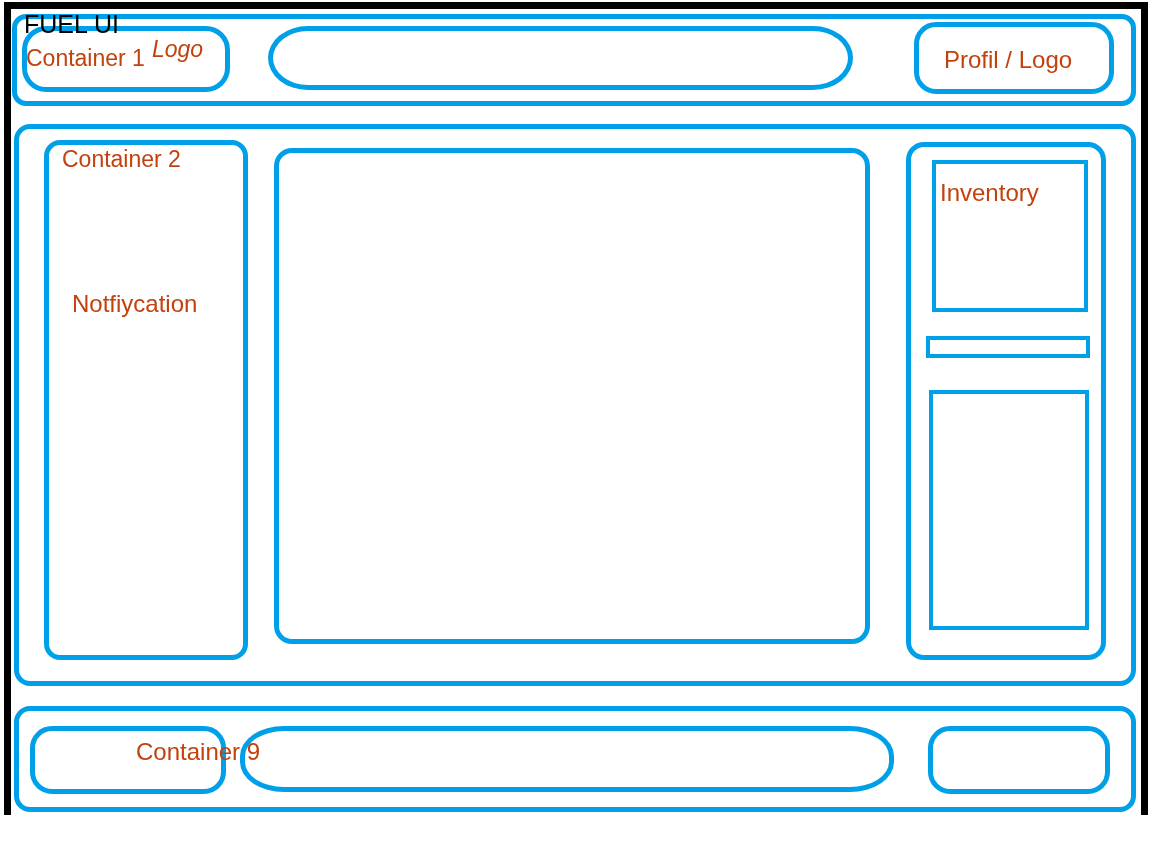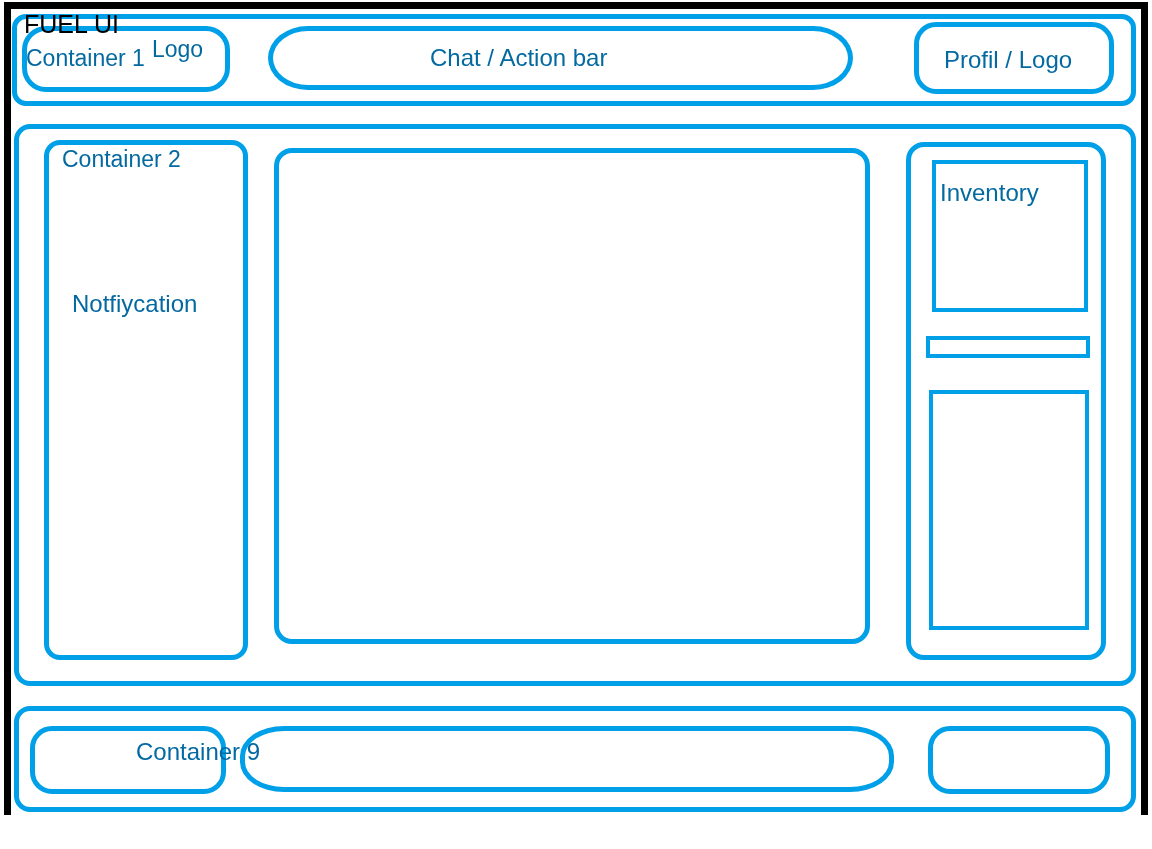--- a/index.html
+++ b/index.html
@@ -36,21 +36,21 @@
     position: absolute;
     box-sizing: border-box;
     border: 5px solid #00A0E8;
     background: transparent;
   }
   .wf-thin { border-width: 4px; }
 
   
   .wf-label {
     position: absolute;
-    color: #0369a1;
+    color: #c2410c;
     font-family: "Liberation Sans", sans-serif;
     font-size: 23px;
     white-space: nowrap;
     pointer-events: none;
   }
   .wf-label.big { font-size: 24px; }
 
   
   #app-title {
     position: absolute;
@@ -63,21 +63,21 @@
     white-space: nowrap;
     z-index: 30;
   }
 
   
   #header-container { left: 12px;  top: 14px;  width: 1124px; height: 92px;  border-radius: 14px; }
   #logo-box         { left: 22px;  top: 26px;  width: 208px;  height: 66px;  border-radius: 24px; }
   #chat-bar         { left: 268px; top: 26px;  width: 585px;  height: 64px;  border-radius: 40px / 32px; }
   #profile-box      { left: 914px; top: 22px;  width: 200px;  height: 72px;  border-radius: 22px; }
 
-  #logo-label    { left: 152px; top: 36px; }
+  #logo-label    { left: 152px; top: 36px; font-style: italic; }
   #container1-label { left: 26px; top: 45px; z-index: 20; }
   #chat-label    { left: 430px; top: 44px; }
   #profile-label { left: 944px; top: 46px; }
 
   
   #middle-container { left: 14px;  top: 124px; width: 1122px; height: 562px; border-radius: 16px; }
   #notification-box { left: 44px;  top: 140px; width: 204px; height: 520px; border-radius: 16px; }
   #mainmenu-box     { left: 274px; top: 148px; width: 596px; height: 496px; border-radius: 18px; }
   #right-panel      { left: 906px; top: 142px; width: 200px; height: 518px; border-radius: 18px; }
   #inventory-box    { left: 932px; top: 160px; width: 156px; height: 152px; border-radius: 0; }
@@ -110,21 +110,20 @@
   <div id="app-title">FUEL UI</div>
 
   <div class="wf" id="header-container"></div>
 
   <div class="wf" id="logo-box"></div>
   <div class="wf" id="chat-bar"></div>
   <div class="wf" id="profile-box"></div>
 
   <div class="wf-label" id="container1-label">Container 1</div>
   <div class="wf-label" id="logo-label">Logo</div>
-  <div class="wf-label big" id="chat-label">Chat / Action bar</div>
   <div class="wf-label big" id="profile-label">Profil / Logo</div>
 
   <div class="wf" id="middle-container"></div>
 
   <div class="wf" id="notification-box"></div>
   <div class="wf" id="mainmenu-box"></div>
   <div class="wf" id="right-panel"></div>
   <div class="wf wf-thin" id="inventory-box"></div>
   <div class="wf wf-thin" id="inventory-bar"></div>
   <div class="wf wf-thin" id="inventory-lower"></div>

